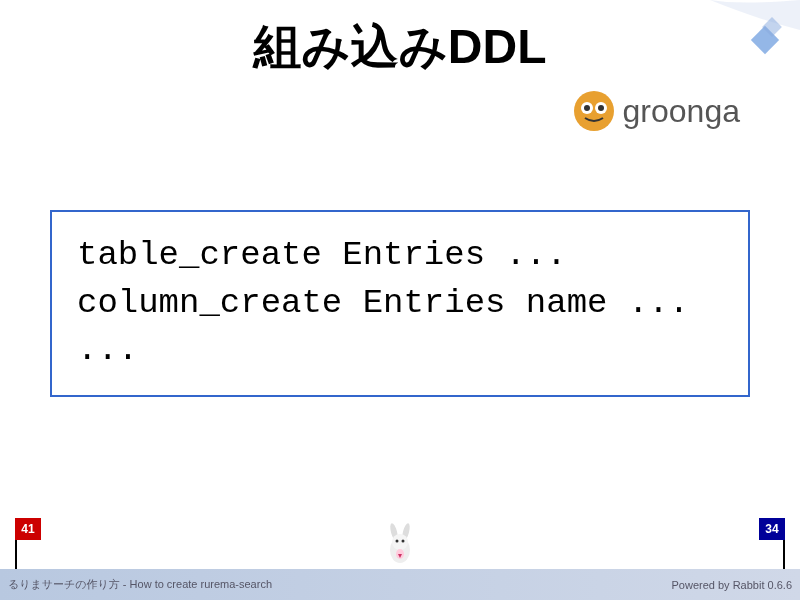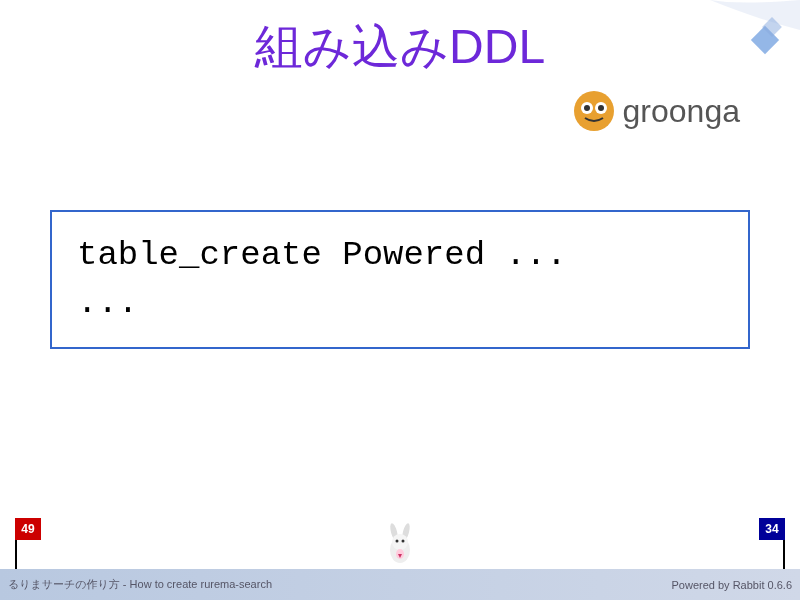--- a/index.html
+++ b/index.html
@@ -18,22 +18,22 @@
     .corner-decoration {
       position: absolute;
       top: 0;
       right: 0;
       width: 120px;
       height: 80px;
     }
     .title {
       text-align: center;
       font-size: 48px;
-      font-weight: normal;
-      color: #6d28d9;
+      font-weight: bold;
+      color: #000000;
       padding-top: 15px;
       font-family: "MS Gothic", sans-serif;
     }
     .logo-area {
       position: absolute;
       right: 60px;
       top: 90px;
       display: flex;
       align-items: center;
       gap: 8px;
@@ -128,28 +128,29 @@
     <circle cx="14" cy="18" r="6" fill="#fff"></circle>
     <circle cx="28" cy="18" r="6" fill="#fff"></circle>
     <circle cx="14" cy="18" r="3" fill="#333"></circle>
     <circle cx="28" cy="18" r="3" fill="#333"></circle>
     <path d="M 12 28 Q 21 34 30 28" stroke="#333" stroke-width="2" fill="none"></path>
   </svg>
   <span class="logo-text">groonga</span>
 </div>
 
 <div class="code-box">
-  <div class="code-line">table_create Powered ...</div>
+  <div class="code-line">table_create Entries ...</div>
+  <div class="code-line">column_create Entries name ...</div>
   <div class="code-line">...</div>
 </div>
 
 <div class="progress-line"></div>
 
 <div class="flag flag-left">
-  <div class="flag-box flag-red">49</div>
+  <div class="flag-box flag-red">41</div>
   <div class="flag-pole"></div>
 </div>
 
 <div class="rabbit">
   <svg width="36" height="46" viewBox="0 0 36 46">
     <ellipse cx="12" cy="10" rx="3" ry="9" fill="#ddd" transform="rotate(-15 12 10)"></ellipse>
     <ellipse cx="24" cy="10" rx="3" ry="9" fill="#ddd" transform="rotate(15 24 10)"></ellipse>
     <ellipse cx="18" cy="28" rx="10" ry="13" fill="#eee"></ellipse>
     <circle cx="18" cy="20" r="8" fill="#f5f5f5"></circle>
     <circle cx="15" cy="19" r="1.5" fill="#333"></circle>

